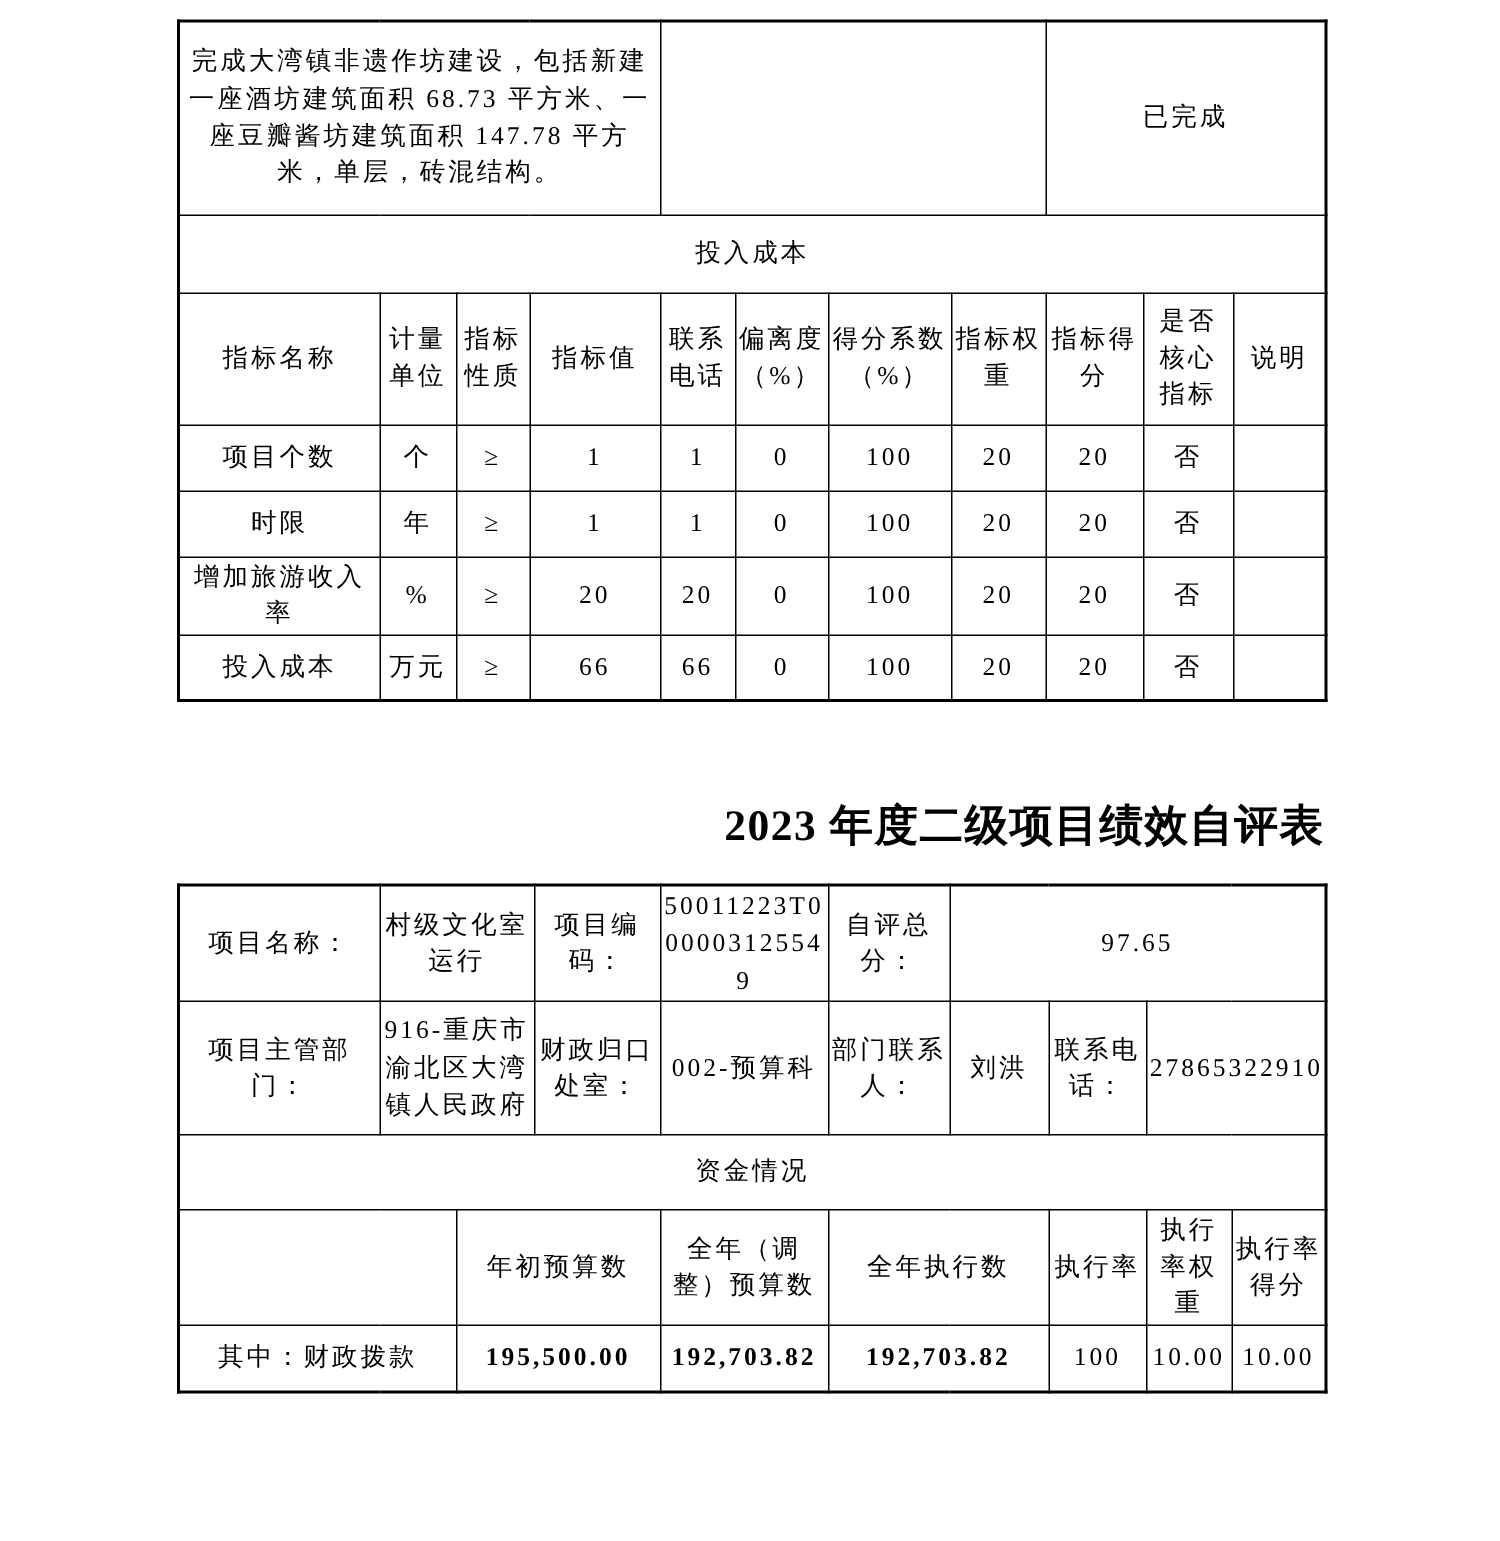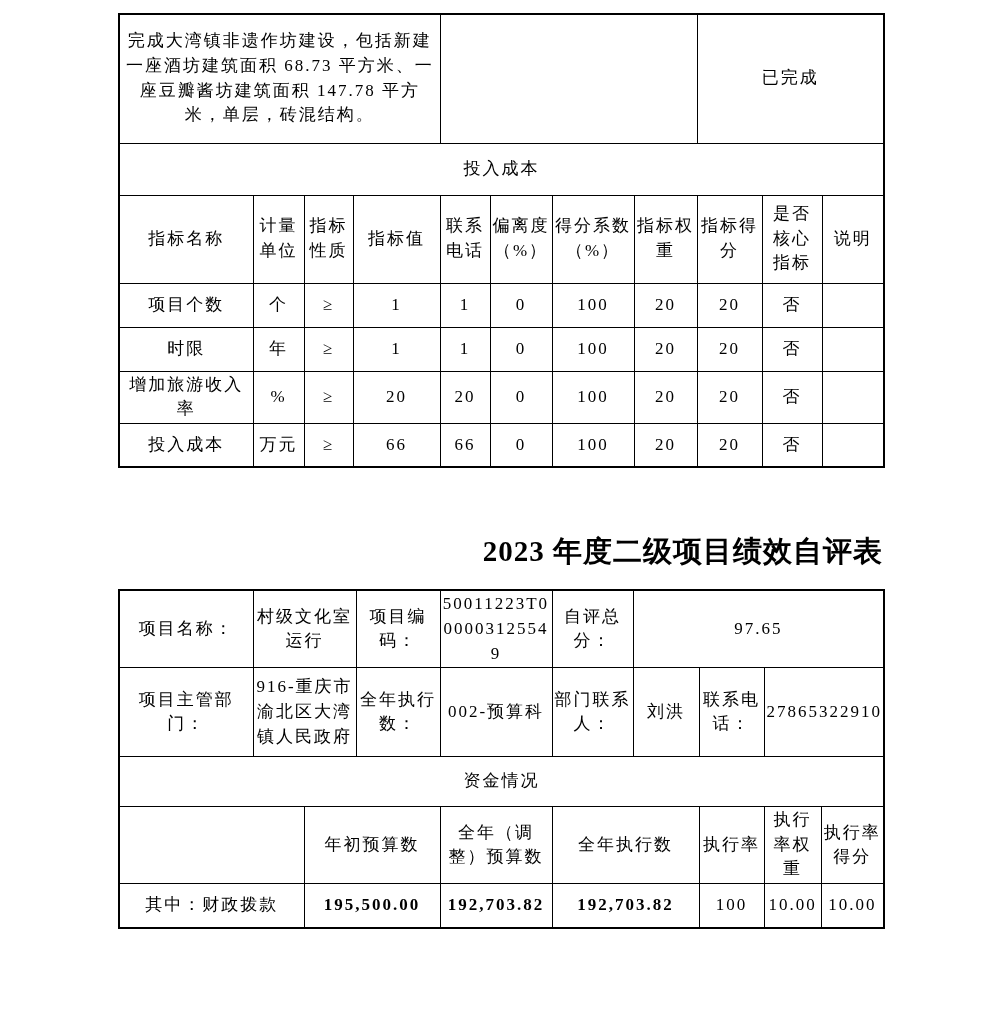--- a/index.html
+++ b/index.html
@@ -196,21 +196,21 @@
       <td>项目名称：</td>
       <td colspan="2">村级文化室运行</td>
       <td>项目编码：</td>
       <td class="code-cell">50011223T000003125549</td>
       <td>自评总分：</td>
       <td colspan="4" class="num">97.65</td>
     </tr>
     <tr class="r2-2">
       <td>项目主管部门：</td>
       <td colspan="2">916-重庆市渝北区大湾镇人民政府</td>
-      <td>全年执行数：</td>
+      <td>财政归口处室：</td>
       <td>002-预算科</td>
       <td>部门联系人：</td>
       <td>刘洪</td>
       <td>联系电话：</td>
       <td colspan="2" class="num">27865322910</td>
     </tr>
     <tr class="r-band2">
       <td colspan="10" class="banner">资金情况</td>
     </tr>
     <tr class="r-head2">

